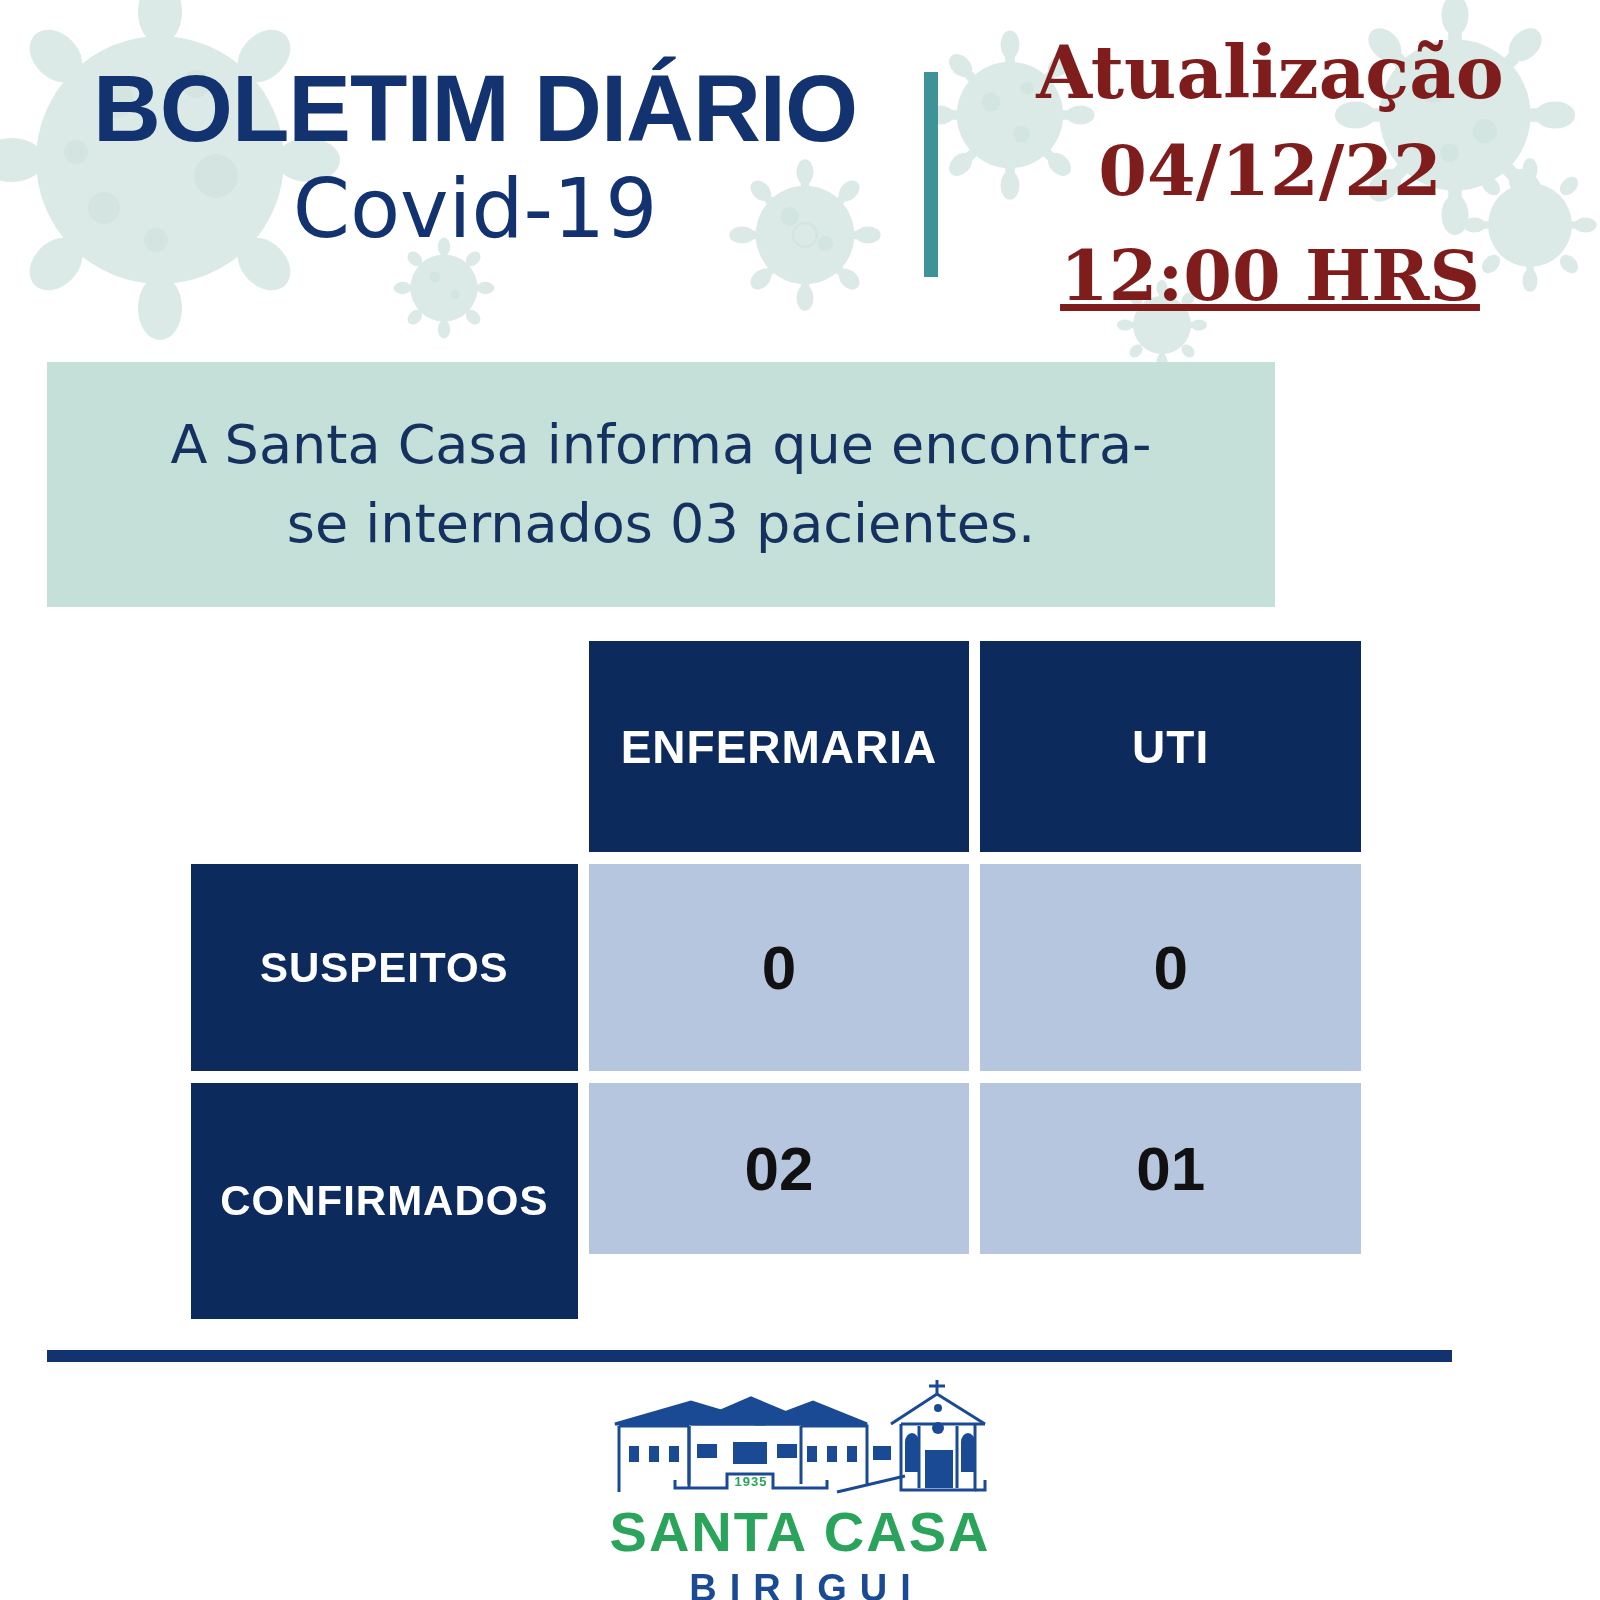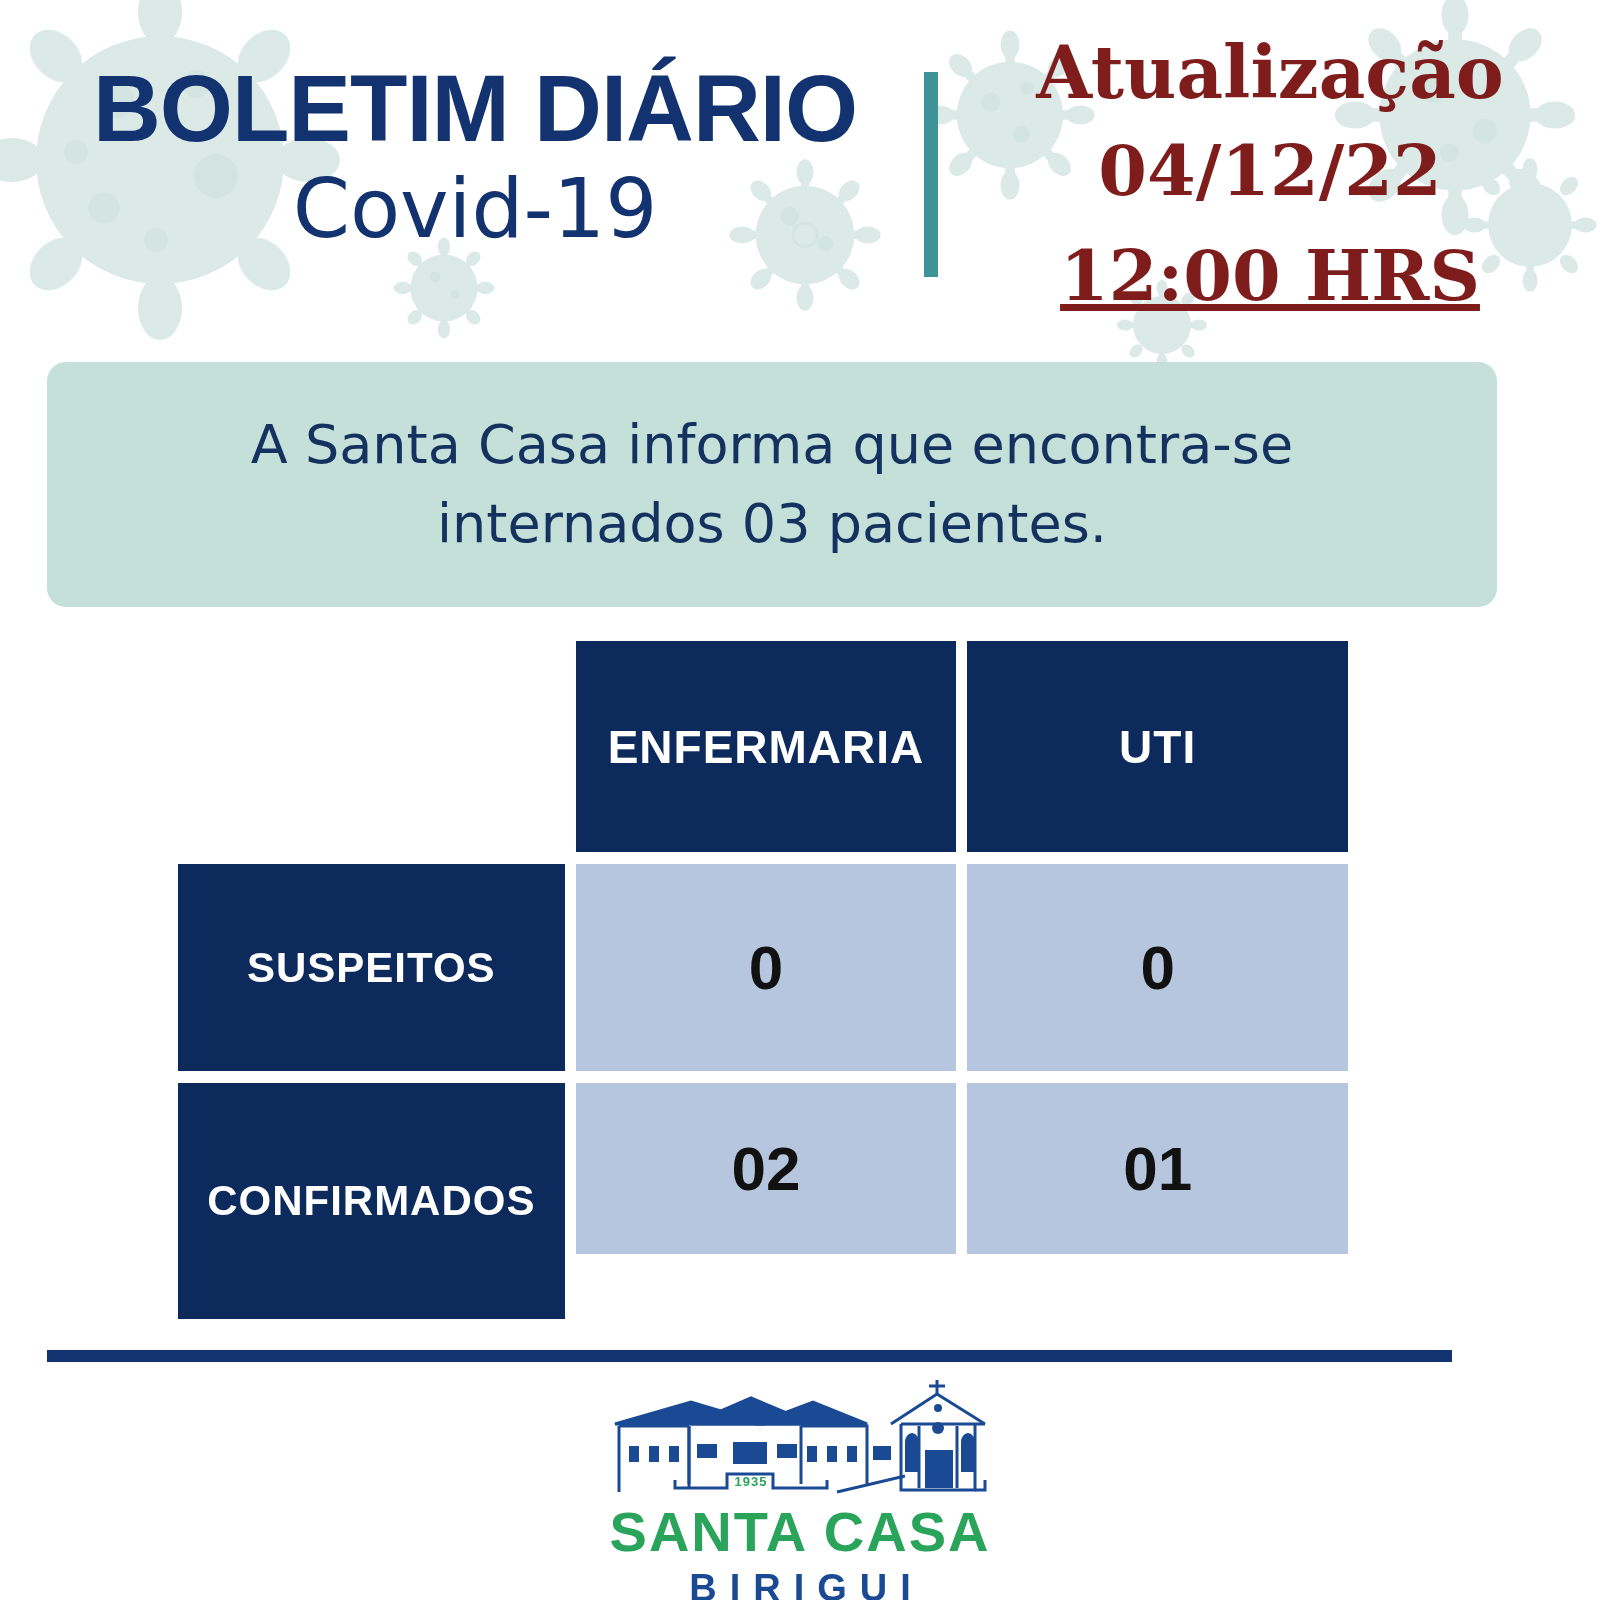--- a/index.html
+++ b/index.html
@@ -87,42 +87,41 @@
   }
   .update-line.l1 { font-size: 72px; line-height: 1.25; }
   .update-line.l2 { font-size: 70px; line-height: 1.5; }
   .update-line.l3 { font-size: 70px; line-height: 1.5; text-decoration: underline; }
 
   
   .info-banner {
     position: absolute;
     left: 47px;
     top: 362px;
-    width: 1450px;
+    width: 1228px;
     height: 245px;
     background: #c5e0d8;
     z-index: 2;
     display: flex;
     align-items: center;
     justify-content: center;
-    border-radius: 19px;
   }
   .info-text {
     font-family: "DejaVu Sans", sans-serif;
     font-size: 54px;
     line-height: 1.45;
     color: #15315f;
     text-align: center;
     padding: 0 120px;
   }
 
   
   .table {
     position: absolute;
-    left: 178px;
+    left: 191px;
     top: 641px;
     width: 1170px;
     z-index: 2;
     border-radius: 16px;
   }
   .trow {
     display: flex;
     gap: 11px;
     margin-bottom: 12px;
   }

